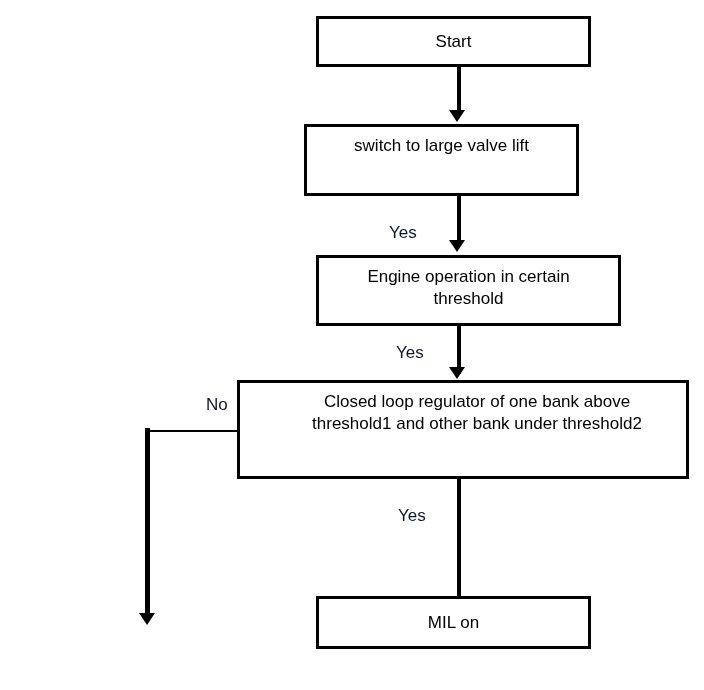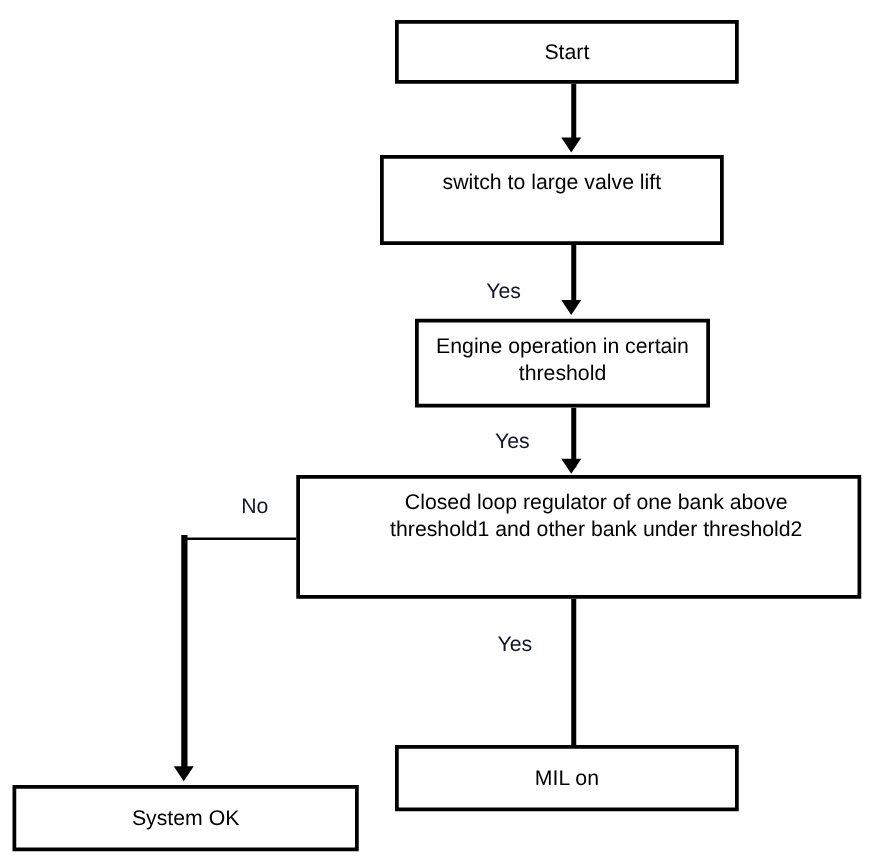--- a/index.html
+++ b/index.html
@@ -99,39 +99,36 @@
   <div class="arrowhead" style="left:139px; top:613px;"></div>
 
   <div class="node center-text" style="left:316px; top:16px; width:275px; height:51px;">
     <span class="node-label">Start</span>
   </div>
 
   <div class="node top-text" style="left:304px; top:124px; width:275px; height:72px;">
     <span class="node-label">switch to large valve lift</span>
   </div>
 
-  <div class="node top-text" style="left:332px; top:255px; width:236px; height:71px;">
+  <div class="node top-text" style="left:316px; top:255px; width:305px; height:71px;">
     <span class="node-label">Engine operation in certain
 threshold</span>
   </div>
 
   <div class="node top-text" style="left:237px; top:380px; width:452px; height:99px;padding-left:28px;">
     <span class="node-label">Closed loop regulator of one bank above
 threshold1 and other bank under threshold2</span>
   </div>
 
-  <div class="node center-text" style="left:10px; top:628px; width:277px; height:53px;">
-    <span class="node-label">System OK</span>
-  </div>
 
   <div class="node center-text" style="left:316px; top:596px; width:275px; height:53px;">
     <span class="node-label">MIL on</span>
   </div>
 
   <div class="edge-label" style="left:389px; top:224px;">Yes</div>
 
   <div class="edge-label" style="left:396px; top:344px;">Yes</div>
 
   <div class="edge-label" style="left:398px; top:507px;">Yes</div>
 
-  <div class="edge-label" style="left:193px; top:396px;">No</div>
+  <div class="edge-label" style="left:206px; top:396px;">No</div>
 
 </div>
 
 </body></html>

